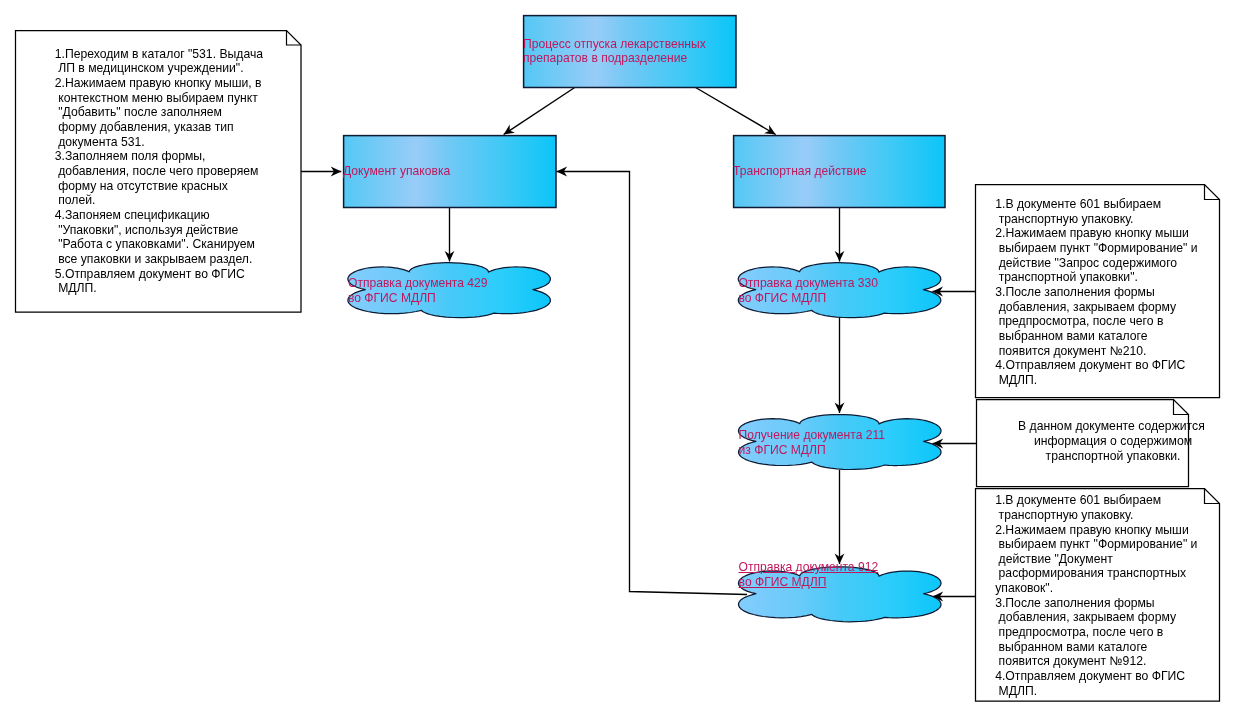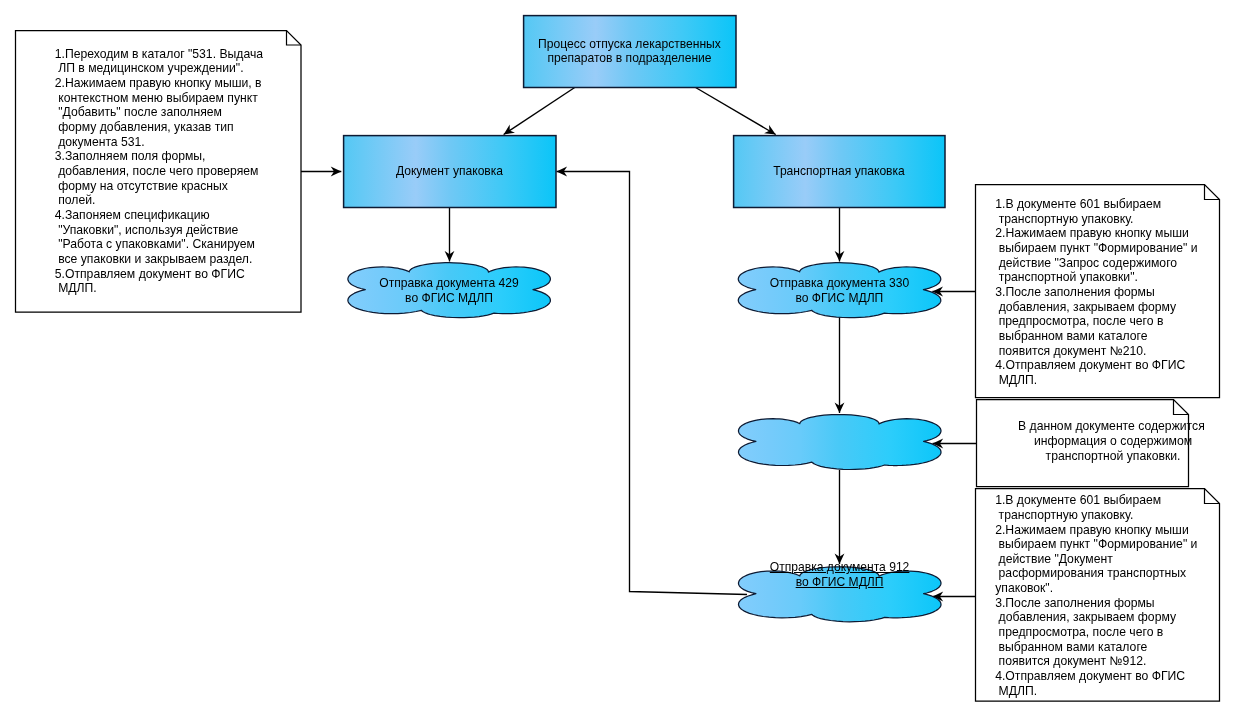--- a/index.html
+++ b/index.html
@@ -2,23 +2,23 @@
 <html><head>
 <meta charset="utf-8">
 <title>Процесс отпуска лекарственных препаратов в подразделение</title>
 <style>
   html,body{margin:0;padding:0;}
   body{width:1234px;height:717px;overflow:hidden;background:#ffffff;
        font-family:"Liberation Sans",sans-serif;
        -webkit-font-smoothing:antialiased;}
   #canvas{position:relative;width:1234px;height:717px;background:#fff;}
   #shapes{position:absolute;left:0;top:0;display:block;}
-  .shape-label{position:absolute;color:#000000;font-size:12.1px;line-height:14.7px;
+  .shape-label{position:absolute;color:#be185d;font-size:12.1px;line-height:14.7px;
        transform:translateZ(0);
-       text-align:center;white-space:pre;}
+       white-space:pre;}
   .note-text{position:absolute;color:#000000;font-size:12.2px;line-height:14.66px;
        transform:translateZ(0);
        text-align:left;white-space:pre;}
 </style>
 </head>
 <body>
 
 <div id="canvas">
 <svg id="shapes" width="1234" height="717" viewBox="0 0 1234 717">
   <defs>
@@ -81,25 +81,27 @@
   <g id="clouds">
    <use href="#cloudshape" x="348.0" y="262.7" fill="url(#cloudgrad)" stroke="#0d1a33" stroke-width="1.25" stroke-linejoin="round"></use>
    <use href="#cloudshape" x="738.4" y="262.7" fill="url(#cloudgrad)" stroke="#0d1a33" stroke-width="1.25" stroke-linejoin="round"></use>
    <use href="#cloudshape" x="738.6" y="414.5" fill="url(#cloudgrad)" stroke="#0d1a33" stroke-width="1.25" stroke-linejoin="round"></use>
    <use href="#cloudshape" x="738.6" y="566.8" fill="url(#cloudgrad)" stroke="#0d1a33" stroke-width="1.25" stroke-linejoin="round"></use>
   </g>
 </svg>
 <div class="shape-label" style="left:523px;top:36.6px;width:213px;">Процесс отпуска лекарственных
 препаратов в подразделение</div>
 <div class="shape-label" style="left:343px;top:163.5px;width:213px;">Документ упаковка</div>
-<div class="shape-label" style="left:733px;top:163.5px;width:212px;">Транспортная упаковка</div>
+<div class="shape-label" style="left:733px;top:163.5px;width:212px;">Транспортная действие</div>
 <div class="shape-label" style="left:348px;top:276px;width:202px;">Отправка документа 429
 во ФГИС МДЛП</div>
 <div class="shape-label" style="left:738.4px;top:276px;width:202px;">Отправка документа 330
 во ФГИС МДЛП</div>
+<div class="shape-label" style="left:738.6px;top:427.8px;width:202px;">Получение документа 211
+из ФГИС МДЛП</div>
 <div class="shape-label" style="left:738.6px;top:560px;width:202px;text-decoration:underline;">Отправка документа 912
 во ФГИС МДЛП</div>
 <div class="note-text" style="left:54.8px;top:46.8px;">1.Переходим в каталог "531. Выдача
  ЛП в медицинском учреждении".
 2.Нажимаем правую кнопку мыши, в
  контекстном меню выбираем пункт
  "Добавить" после заполняем
  форму добавления, указав тип
  документа 531.
 3.Заполняем поля формы,

